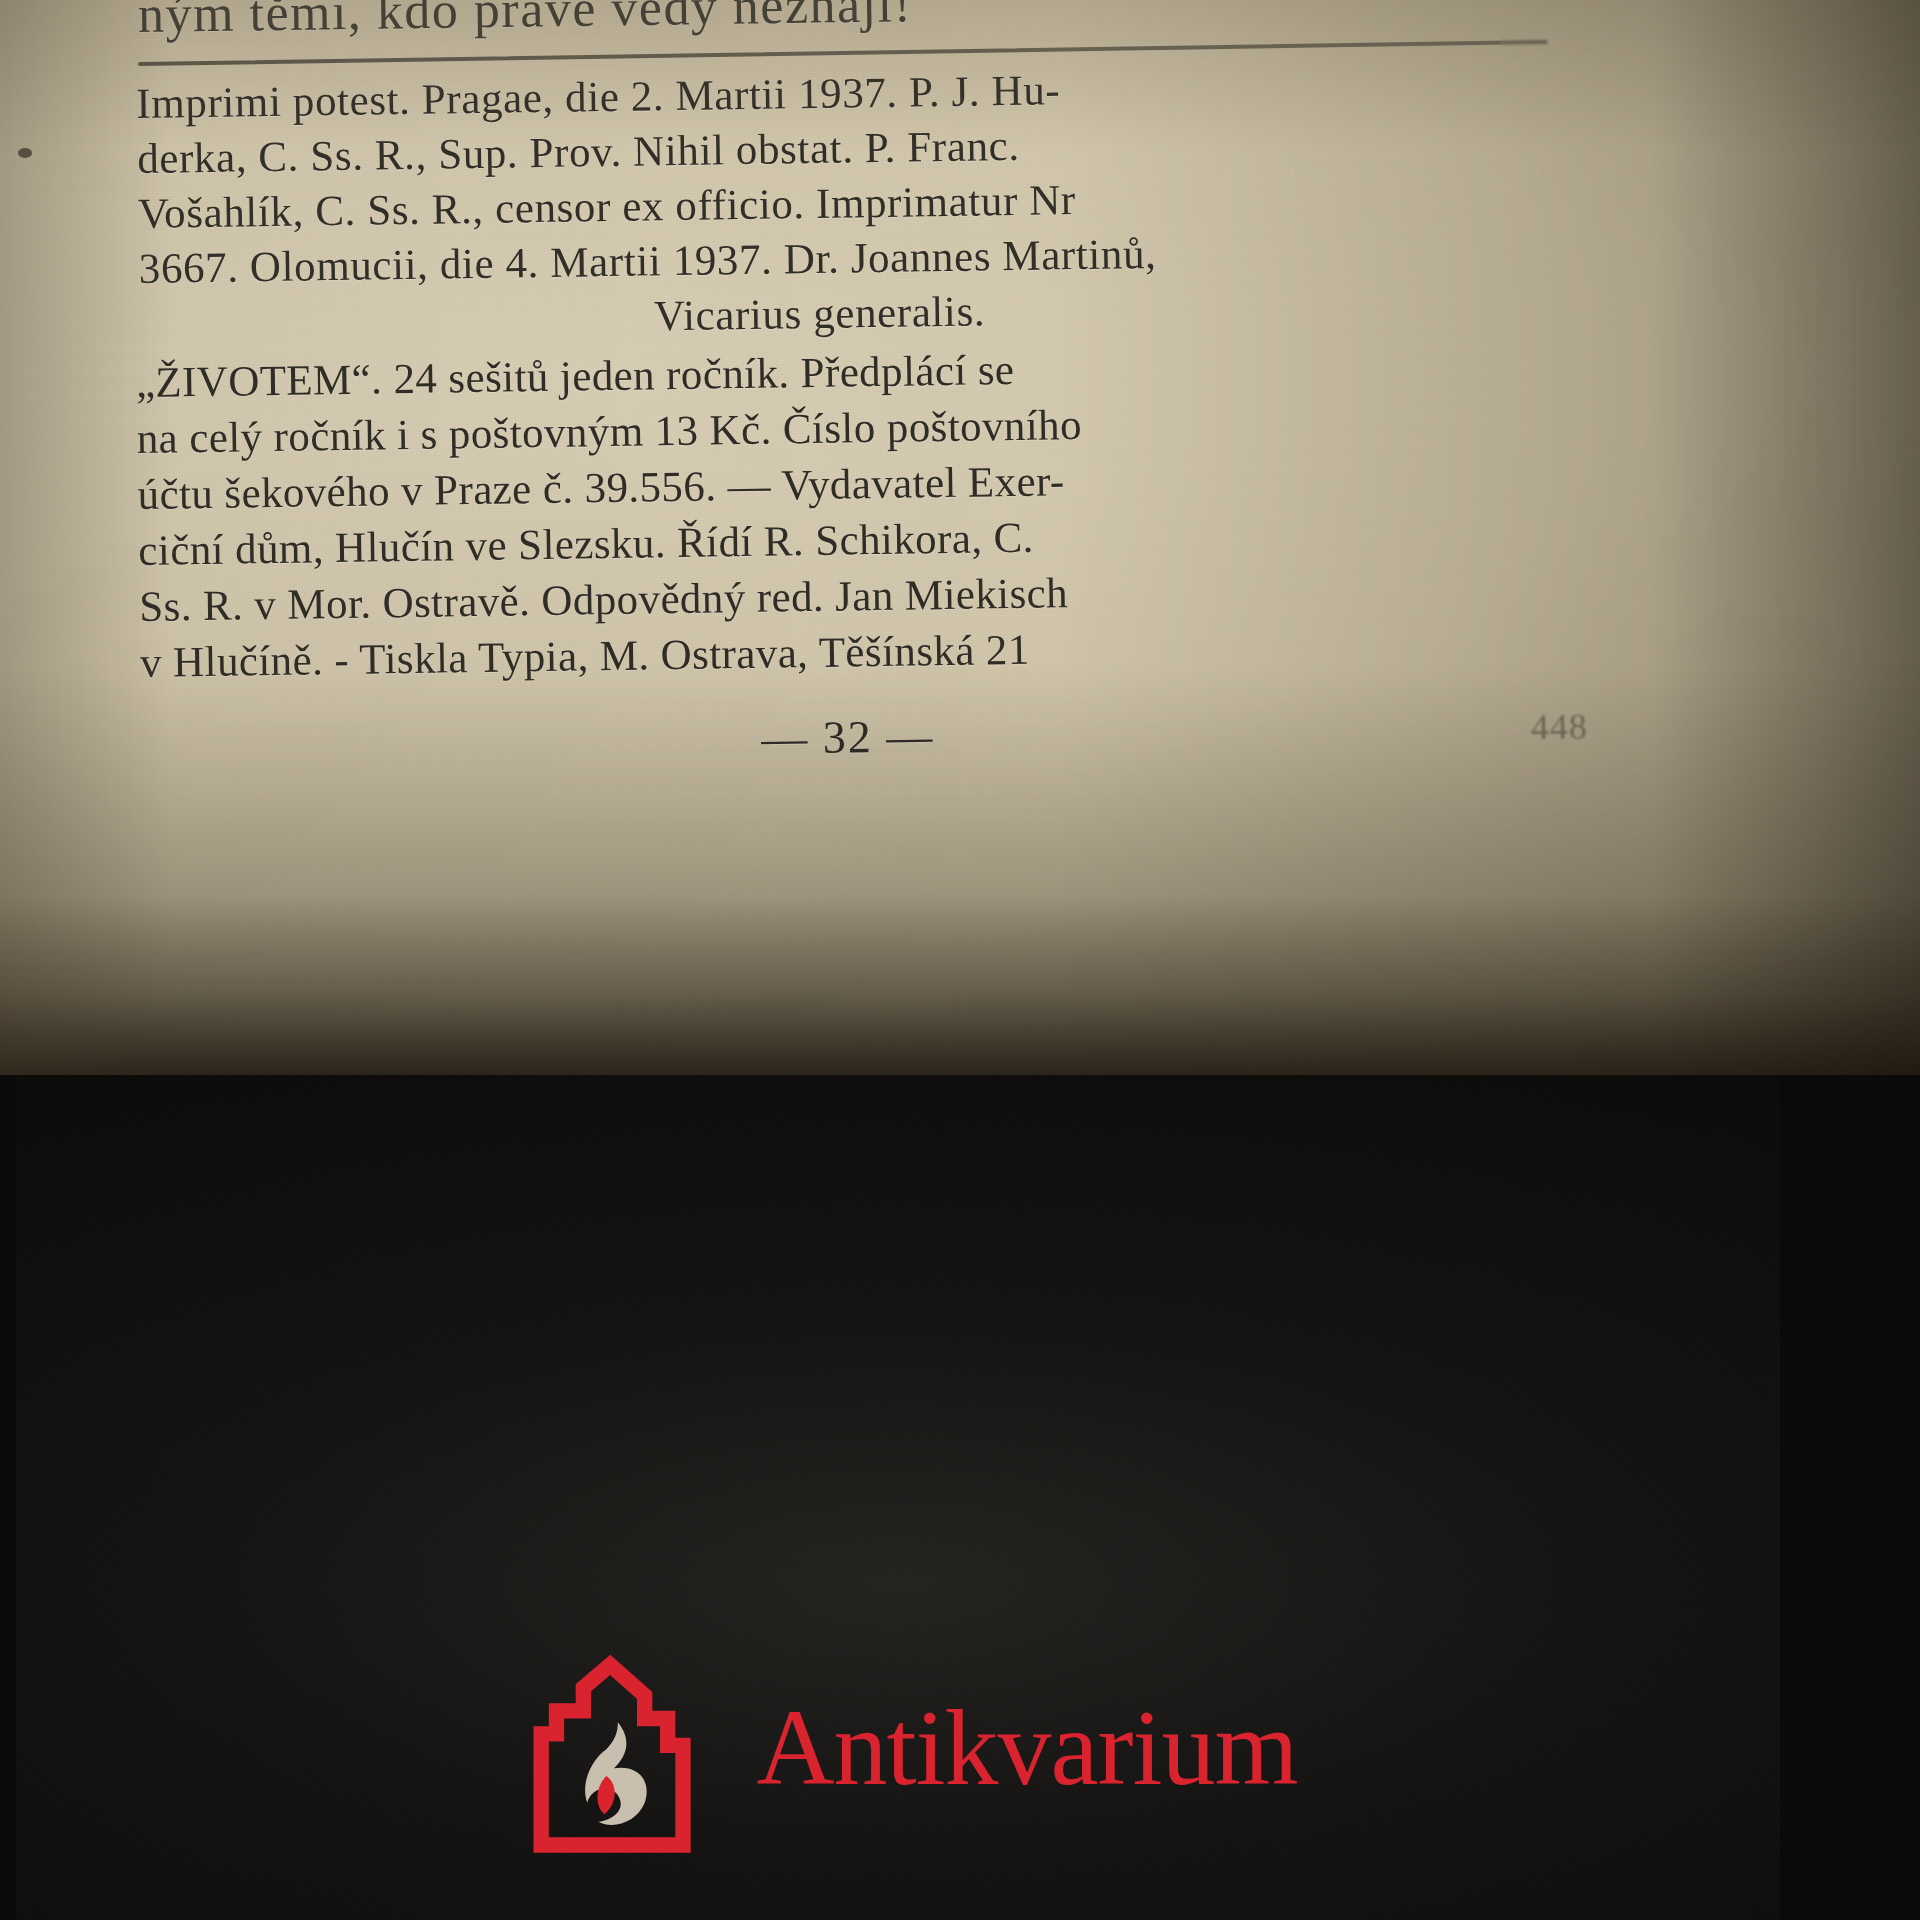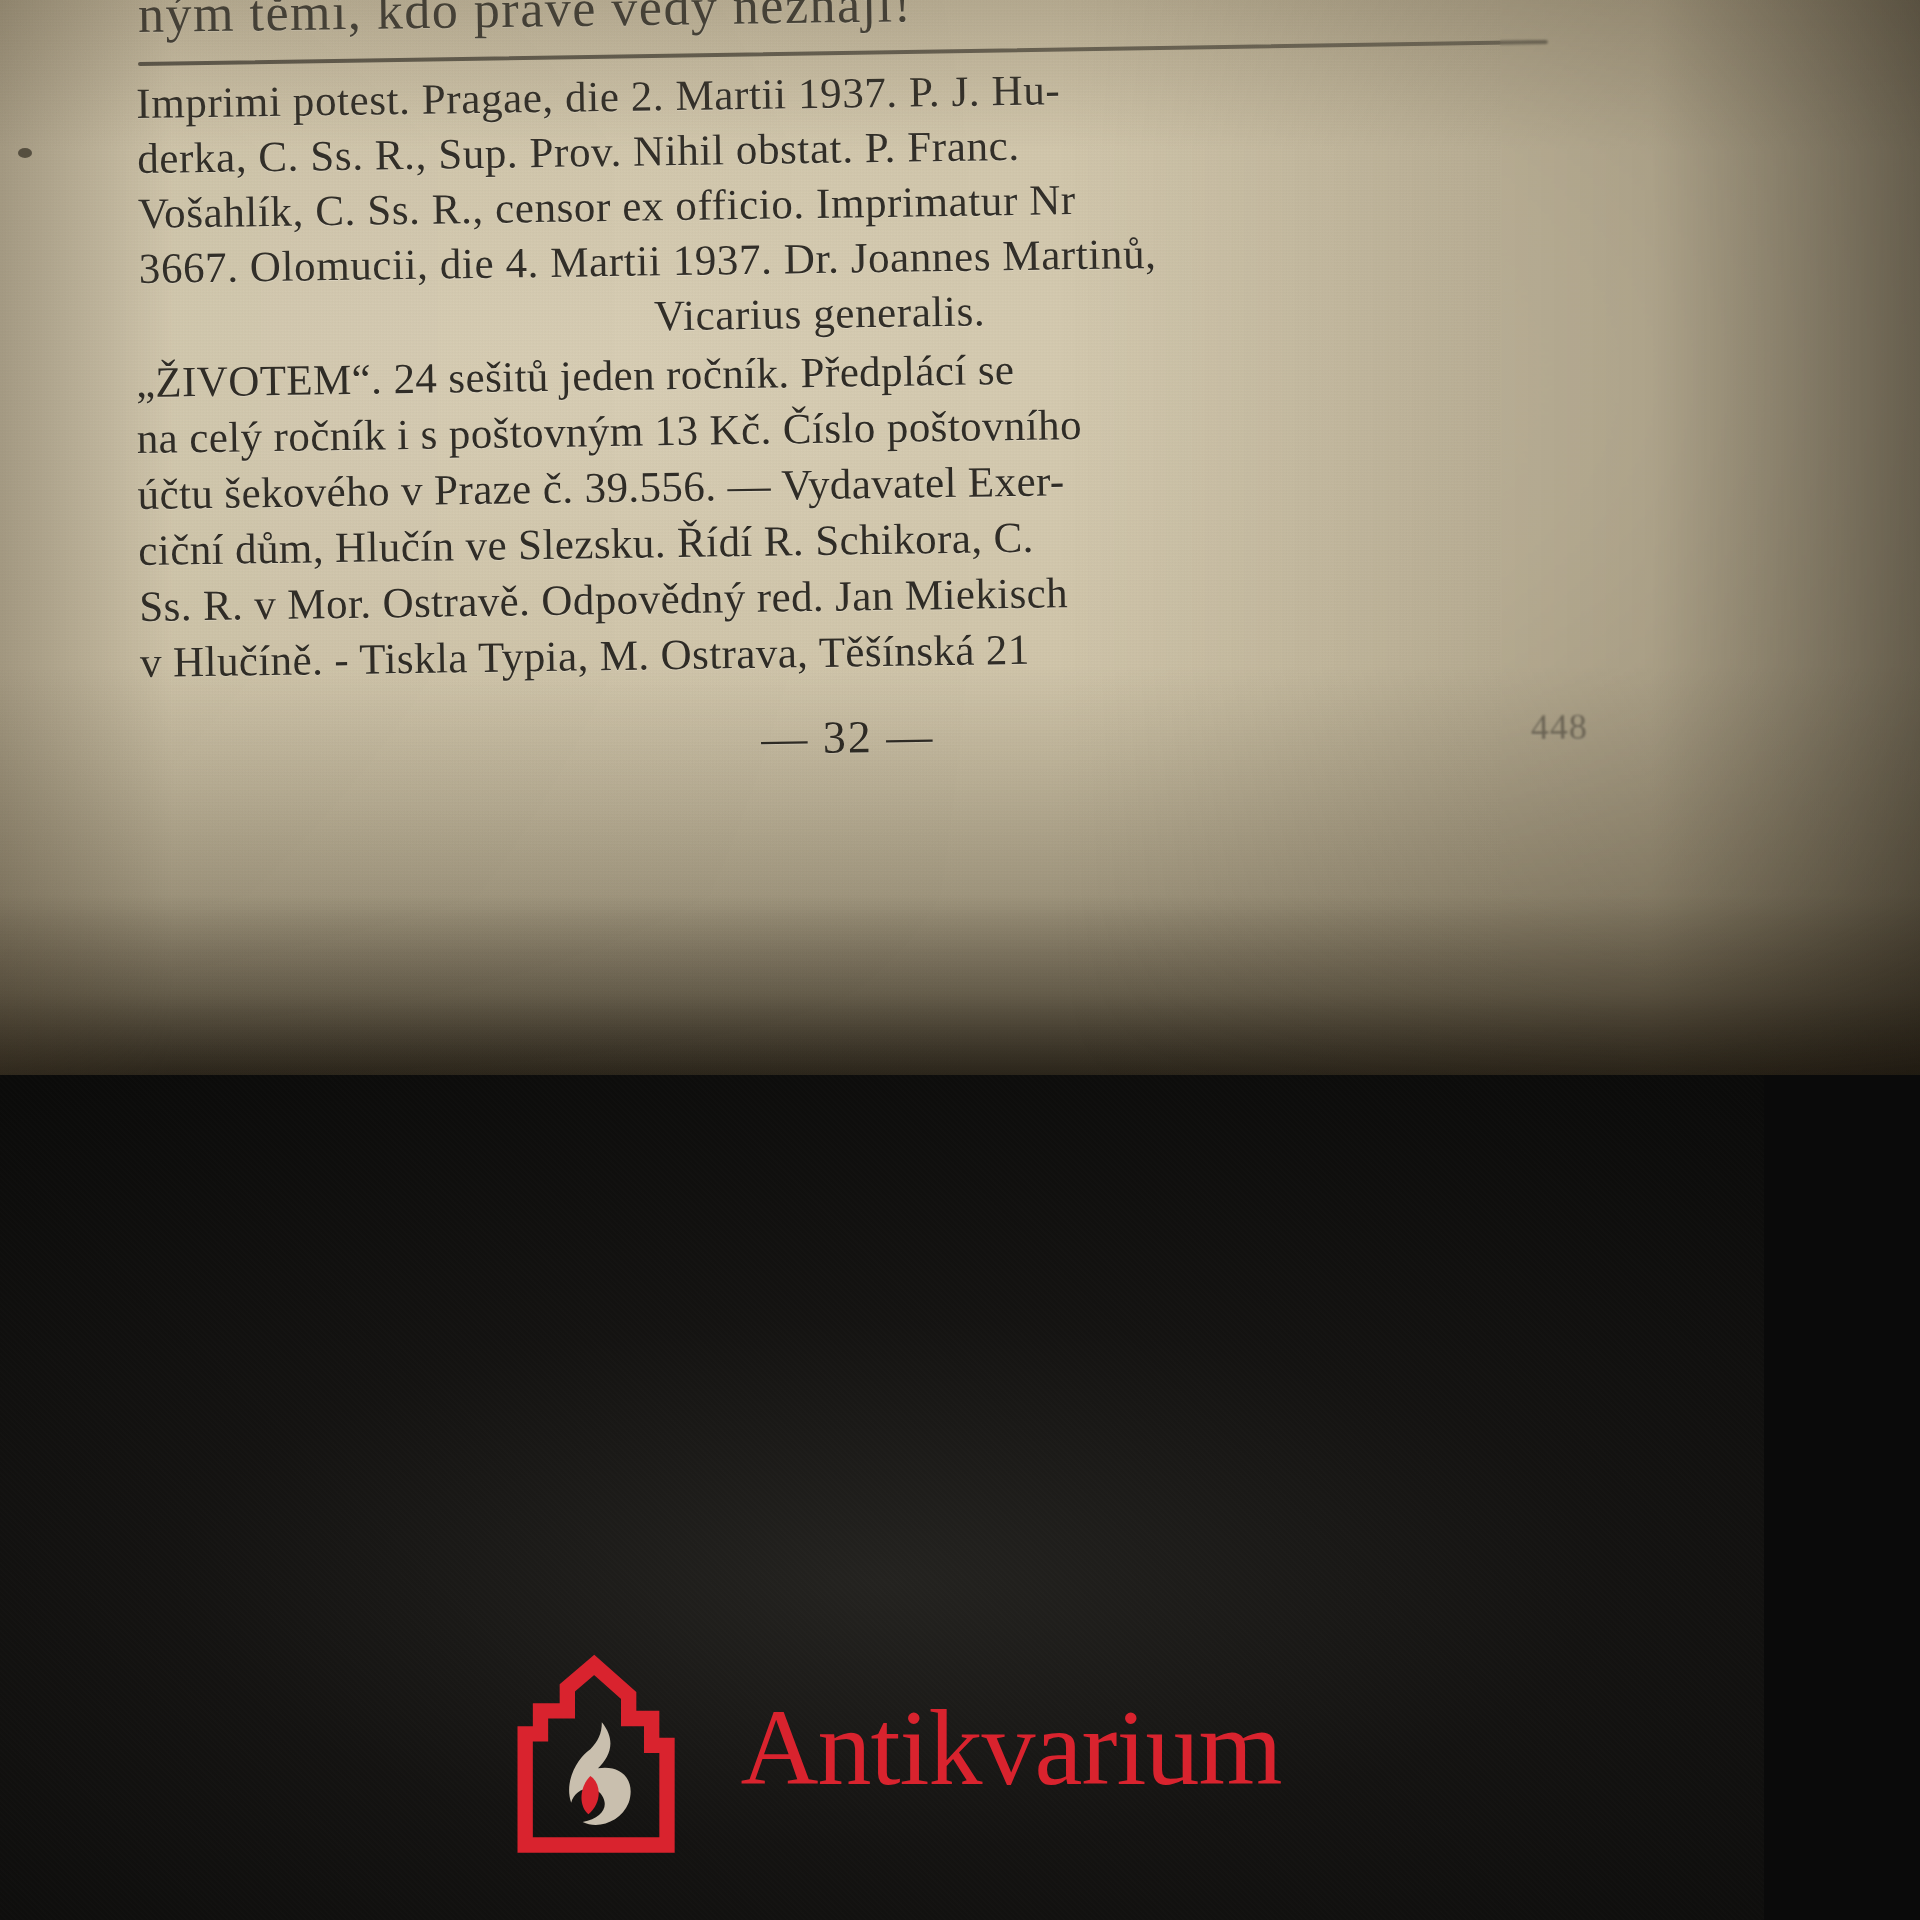--- a/index.html
+++ b/index.html
@@ -160,21 +160,21 @@
     width: 14px;
     height: 10px;
     border-radius: 50%;
     background: #3a352b;
     opacity: 0.75;
   }
 
   
   .dark {
     position: absolute;
-    left: 0;
+    left: 16px;
     top: 1075px;
     width: 1764px;
     height: 845px;
     background:
       radial-gradient(ellipse 90% 70% at 50% 60%, #242320 0%, #16151380 45%, #0b0b0a 100%),
       #121110;
   }
   .dark-grain {
     position: absolute;
     inset: 0;

